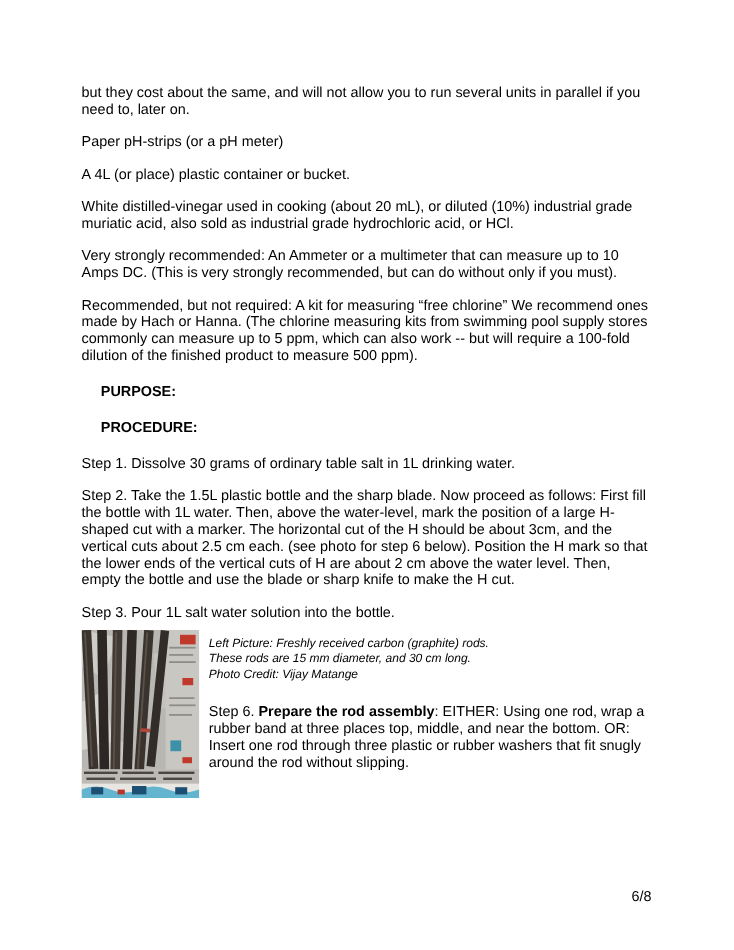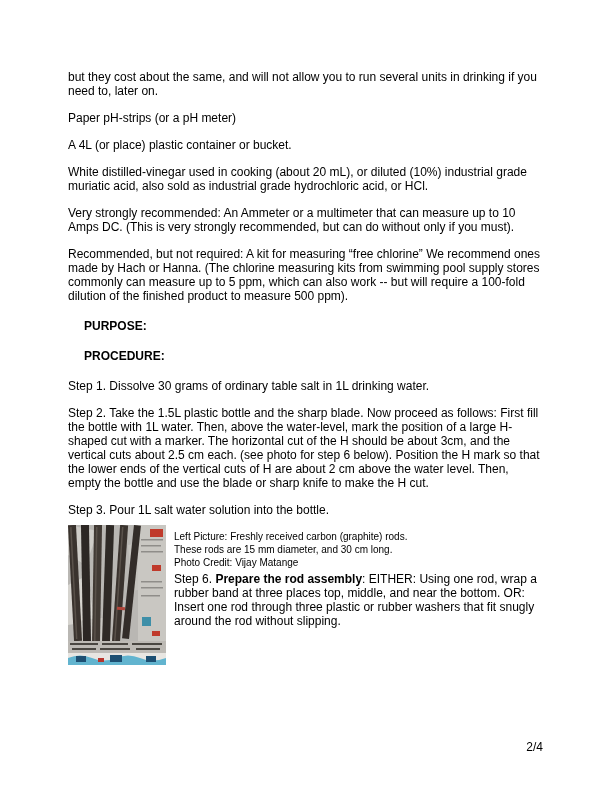--- a/index.html
+++ b/index.html
@@ -27,39 +27,40 @@
   .photo-flow {  }
   .photo {
     float: left;
     width: 98px;
     height: 140px;
     margin: -5px 8px 2px 0;
   }
   .caption {
     font-size: 10px;
     line-height: 13px;
-    margin: 0 0 3px 0;
+    margin: 0 0 17px 0;
     max-width: 362px;
+    font-style: italic;
   }
   .bold { font-weight: bold; }
   .footer {
     position: absolute;
     top: 740px;
     right: 69px;
     font-size: 12px;
     line-height: 14px;
   }
 </style>
 </head>
 <body>
 
 <div class="page">
   <div class="content">
 
-    <p class="para">but they cost about the same, and will not allow you to run several units in drinking if you need to, later on.</p>
+    <p class="para">but they cost about the same, and will not allow you to run several units in parallel if you need to, later on.</p>
 
     <p class="para">Paper pH-strips (or a pH meter)</p>
 
     <p class="para">A 4L (or place) plastic container or bucket.</p>
 
     <p class="para">White distilled-vinegar used in cooking (about 20 mL), or diluted (10%) industrial grade muriatic acid, also sold as industrial grade hydrochloric acid, or HCl.</p>
 
     <p class="para">Very strongly recommended: An Ammeter or a multimeter that can measure up to 10 Amps DC. (This is very strongly recommended, but can do without only if you must).</p>
 
     <p class="para">Recommended, but not required: A kit for measuring “free chlorine” We recommend ones made by Hach or Hanna.  (The  chlorine measuring kits from swimming pool supply stores commonly can measure up to 5 ppm, which can also work -- but will require a 100-fold dilution of the finished product to measure 500 ppm).</p>
@@ -134,14 +135,14 @@
         <div>Left Picture: Freshly received carbon (graphite) rods.  These rods are 15 mm diameter, and 30 cm long.</div>
         <div>Photo Credit: Vijay Matange</div>
       </div>
 
       <p class="para"><span>Step 6. </span><span class="bold">Prepare the rod assembly</span><span>:  EITHER: Using one rod, wrap a rubber band at three places top, middle, and near the bottom.  OR: Insert one rod through three plastic or rubber washers that fit snugly around the rod without slipping.</span></p>
 
 
     </div>
   </div>
 
-  <div class="footer">2/4</div>
+  <div class="footer">6/8</div>
 </div>
 
 </body></html>

